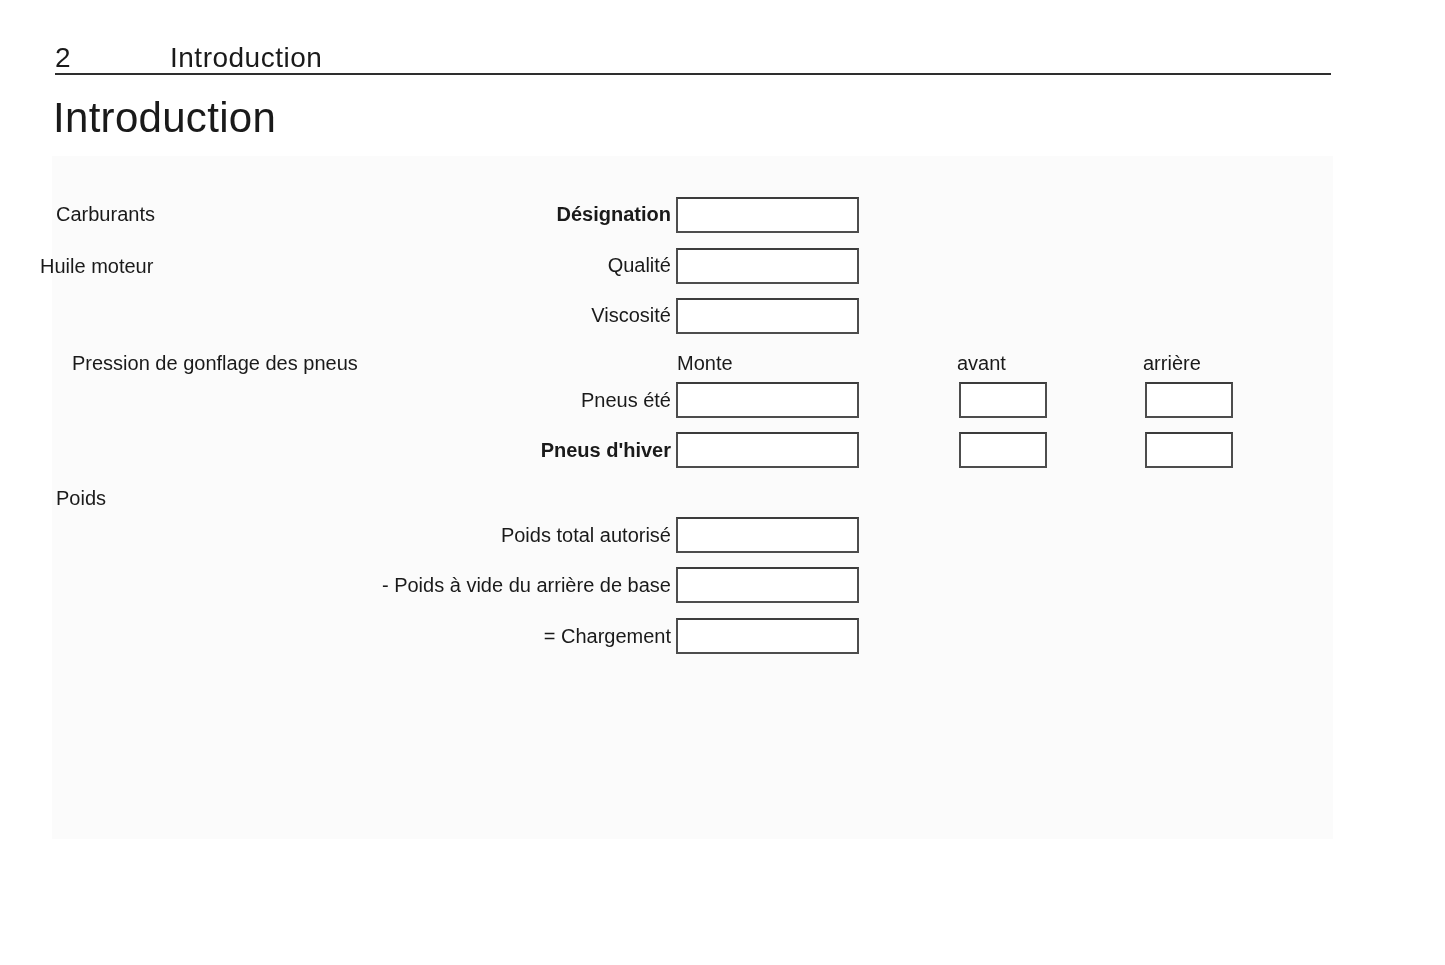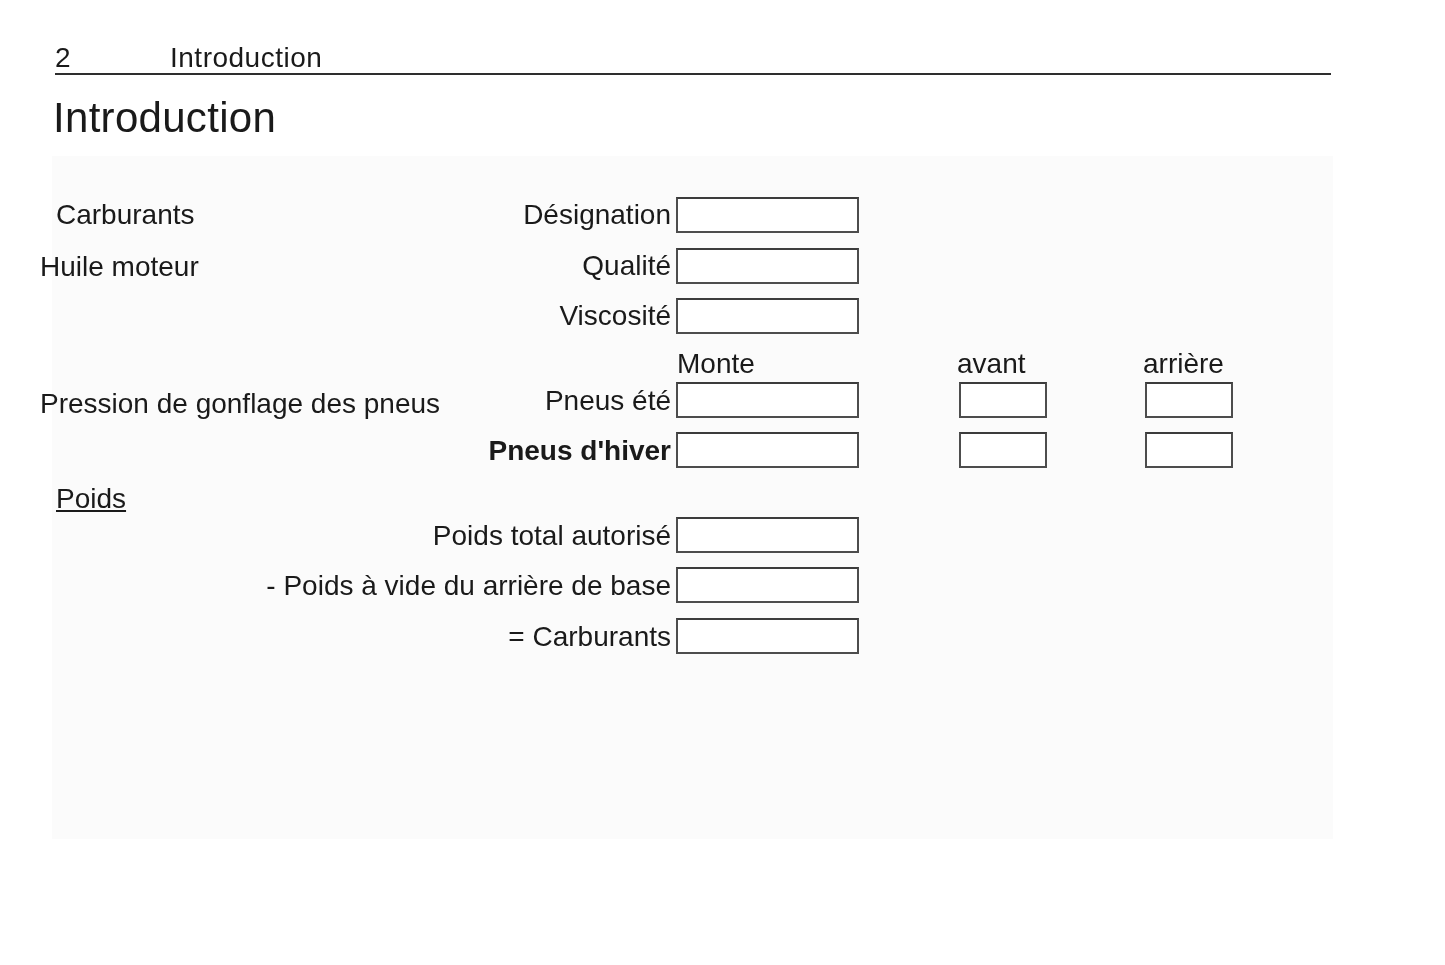--- a/index.html
+++ b/index.html
@@ -49,21 +49,21 @@
 
   
   .panel {
     left: 52px; top: 156px;
     width: 1281px; height: 683px;
     background: #fbfbfb;
   }
 
   
   .lbl {
-    font-size: 28px;
+    font-size: 20px;
     line-height: 29px;
     white-space: nowrap;
   }
   .field-lbl {
     left: 171px;
     width: 500px;
     text-align: right;
   }
 
   
@@ -89,24 +89,24 @@
   <span class="abs topbar-pagenum">2</span>
   <span class="abs topbar-chapter">Introduction</span>
   <div class="abs header-rule"></div>
 
   <h1 class="abs page-title">Introduction</h1>
 
   <div class="abs panel"></div>
 
   <div class="abs lbl" style="left:56px; top:200px;">Carburants</div>
   <div class="abs lbl" style="left:40px; top:252px;">Huile moteur</div>
-  <div class="abs lbl" style="left:40px; top:349px;margin-top:40px;">Pression de gonflage des pneus</div>
-  <div class="abs lbl" style="left:56px; top:484px;text-decoration:underline;">Poids</div>
+  <div class="abs lbl" style="left:72px; top:349px;">Pression de gonflage des pneus</div>
+  <div class="abs lbl" style="left:56px; top:484px;">Poids</div>
 
-  <div class="abs lbl field-lbl" style="top:200px;">Désignation</div>
+  <div class="abs lbl field-lbl" style="top:200px;font-weight:bold;">Désignation</div>
   <div class="abs box box-lg" style="top:197px;"></div>
 
   <div class="abs lbl field-lbl" style="top:251px;">Qualité</div>
   <div class="abs box box-lg" style="top:248px;"></div>
 
   <div class="abs lbl field-lbl" style="top:301px;">Viscosité</div>
   <div class="abs box box-lg" style="top:298px;"></div>
 
   <div class="abs lbl" style="left:677px; top:349px;text-align:center;">Monte</div>
   <div class="abs lbl" style="left:957px; top:349px;">avant</div>
@@ -121,16 +121,16 @@
   <div class="abs box box-lg" style="top:432px;"></div>
   <div class="abs box box-sm" style="left:959px; top:432px;"></div>
   <div class="abs box box-sm" style="left:1145px; top:432px;"></div>
 
   <div class="abs lbl field-lbl" style="top:521px;">Poids total autorisé</div>
   <div class="abs box box-lg" style="top:517px;"></div>
 
   <div class="abs lbl field-lbl" style="top:571px;">- Poids à vide du arrière de base</div>
   <div class="abs box box-lg" style="top:567px;"></div>
 
-  <div class="abs lbl field-lbl" style="top:622px;">= Carburants</div>
+  <div class="abs lbl field-lbl" style="top:622px;">= Chargement</div>
   <div class="abs box box-lg" style="top:618px;"></div>
 
 </div>
 
 </body></html>

